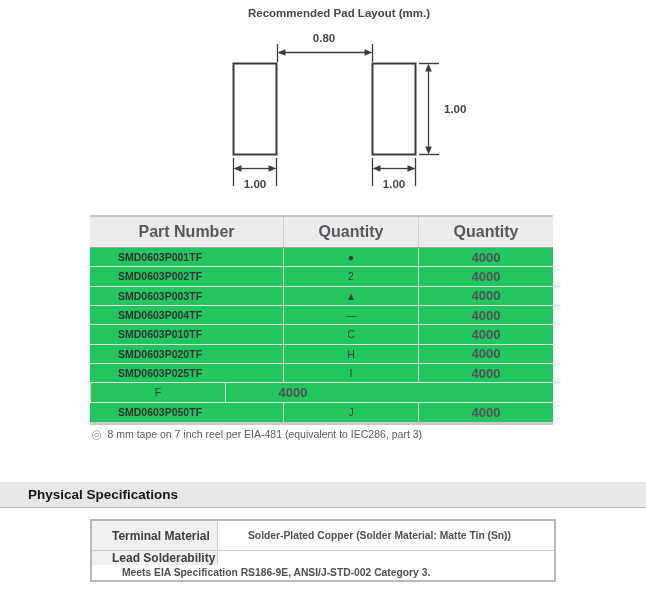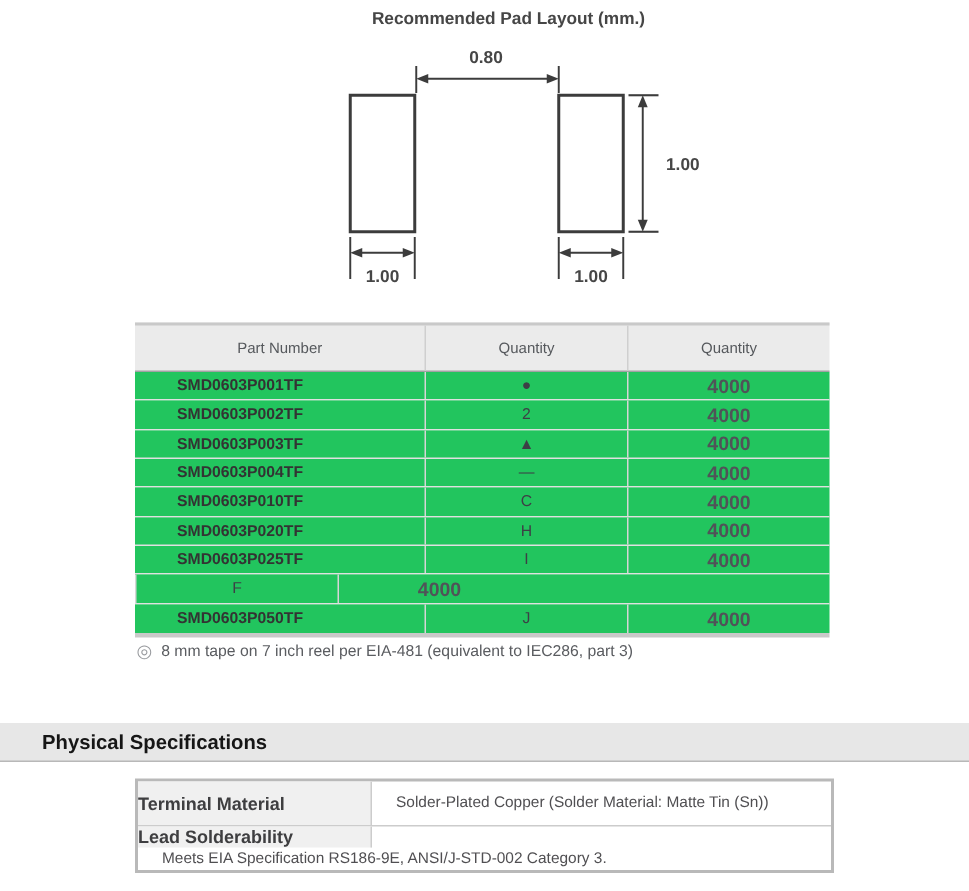--- a/index.html
+++ b/index.html
@@ -14,21 +14,21 @@
     text-align:center; font-size:11.5px; font-weight:bold; color:#464646;
   }
   .diagram-svg { position:absolute; top:0; left:0; }
   .dim-text { font-size:11.5px; font-weight:bold; fill:#464646;
     font-family:"Liberation Sans","DejaVu Sans",sans-serif; }
   
   .parts-table { position:absolute; left:90px; top:215px; width:463px; }
   .pt-header {
     display:flex; height:33px; box-sizing:border-box;
     background:#ebebeb; border-top:2px solid #c9c9c9; border-bottom:1px solid #a2a2a4;
-    align-items:center; font-size:10px; font-weight:normal; color:#55585c;
+    align-items:center; font-size:16px; font-weight:bold; color:#55585c;
   }
   .pt-body { border-bottom:3px solid #c9c9c9; }
   .pt-row {
     display:flex; height:19.33px; box-sizing:border-box;
     border-bottom:1px solid #e0e0e0; align-items:stretch; background:#22c55e;text-align:center;
   }
   .pt-row:last-child { border-bottom:none; }
   .cell { display:flex; align-items:center; box-sizing:border-box; height:100%; }
   .c1 { width:193px; justify-content:flex-start; padding-left:28px; }
   .c2 { width:135px; justify-content:center; border-left:1px solid #d6d6d6; }
@@ -54,27 +54,27 @@
     line-height:25px; padding-left:4px;margin-left:24px;
   }
   
   .specs-table {
     position:absolute; left:90px; top:519px; width:466px;
     border:2px solid #b9b9b9; box-sizing:border-box; background:#ffffff;
   }
   .spec-row { display:flex; height:29px; border-bottom:1px solid #cccccc; }
   .spec-row:last-child { border-bottom:none;flex-direction:column; }
   .spec-label {
-    width:156px; box-sizing:border-box; background:#f0f0f0; border-right:1px solid #cccccc;
-    display:flex; align-items:center; padding-left:0;
+    width:126px; box-sizing:border-box; background:#f0f0f0; border-right:1px solid #cccccc;
+    display:flex; align-items:center; padding-left:20px;
     font-size:12px; font-weight:bold; color:#3e3e40;
   }
   .spec-value {
-    flex:1; display:flex; align-items:center; padding-left:16px;
-    font-size:10.3px; color:#504f52;
+    flex:1; display:flex; align-items:center; padding-left:30px;
+    font-size:10.3px; color:#504f52;font-weight:bold;
   }
 </style>
 </head>
 <body>
 
 <div class="page">
 
   <div class="diagram-title">Recommended Pad Layout (mm.)</div>
 
   <svg class="diagram-svg" width="646" height="200" viewBox="0 0 646 200">

